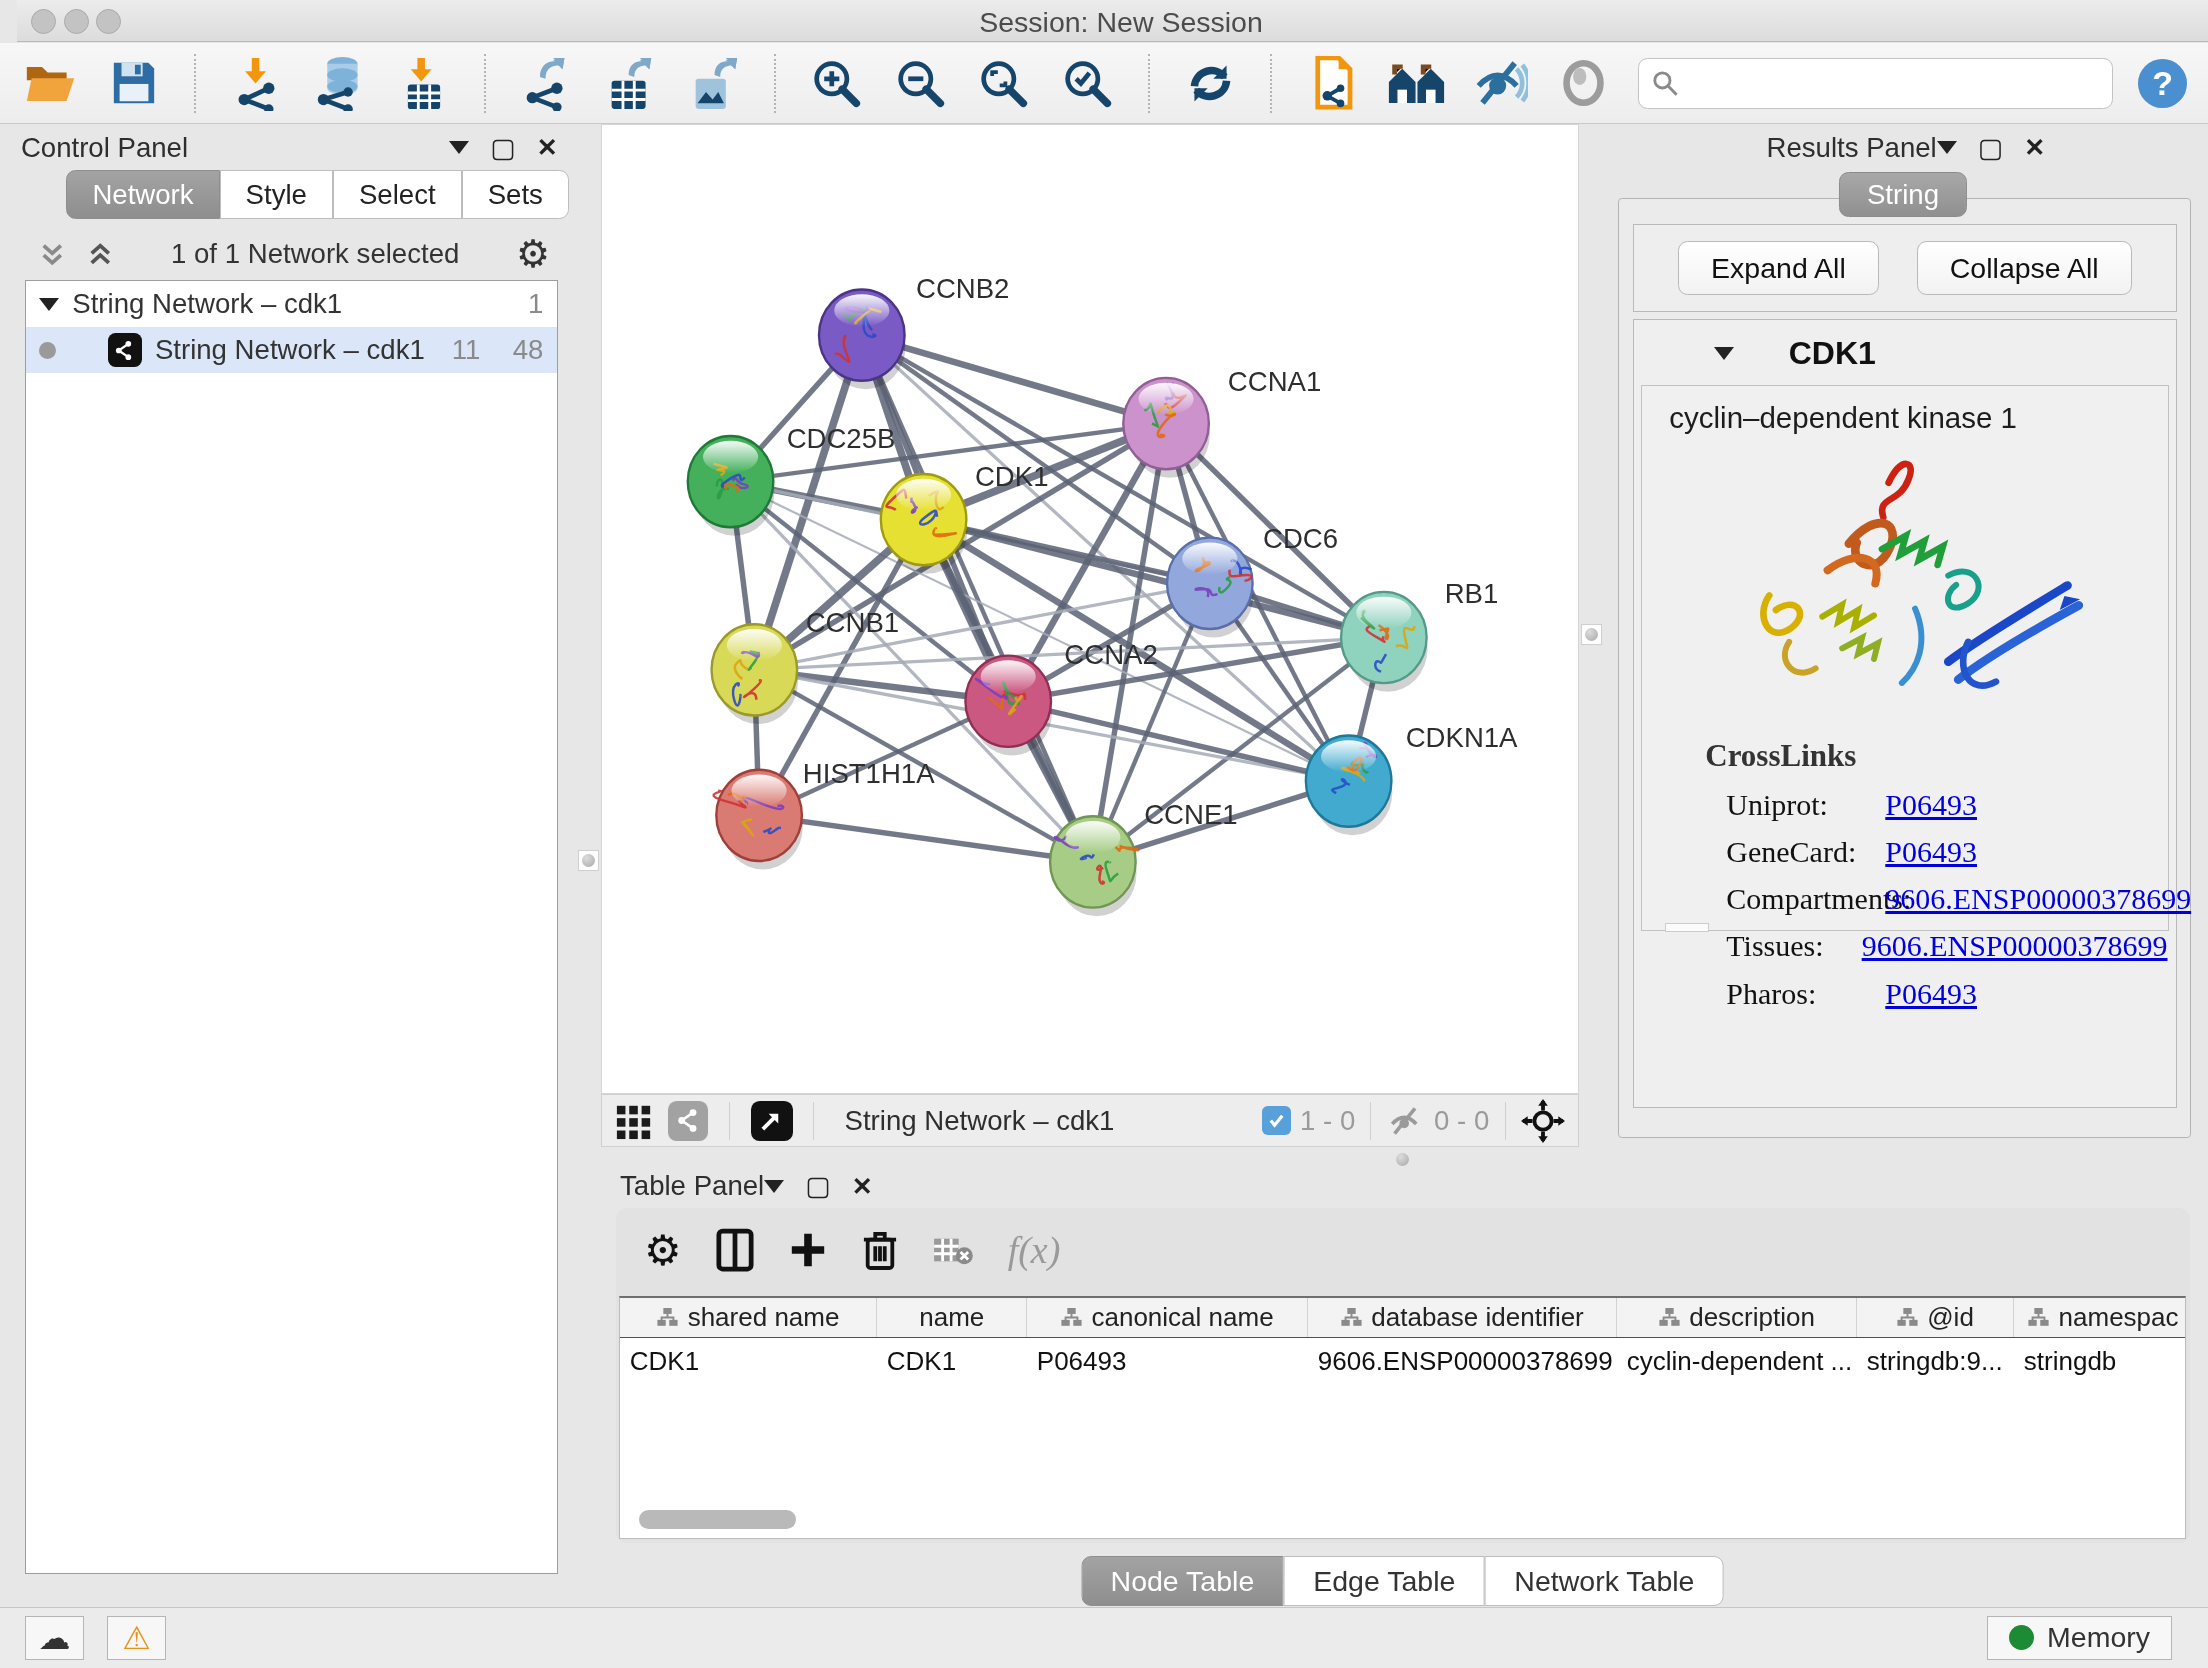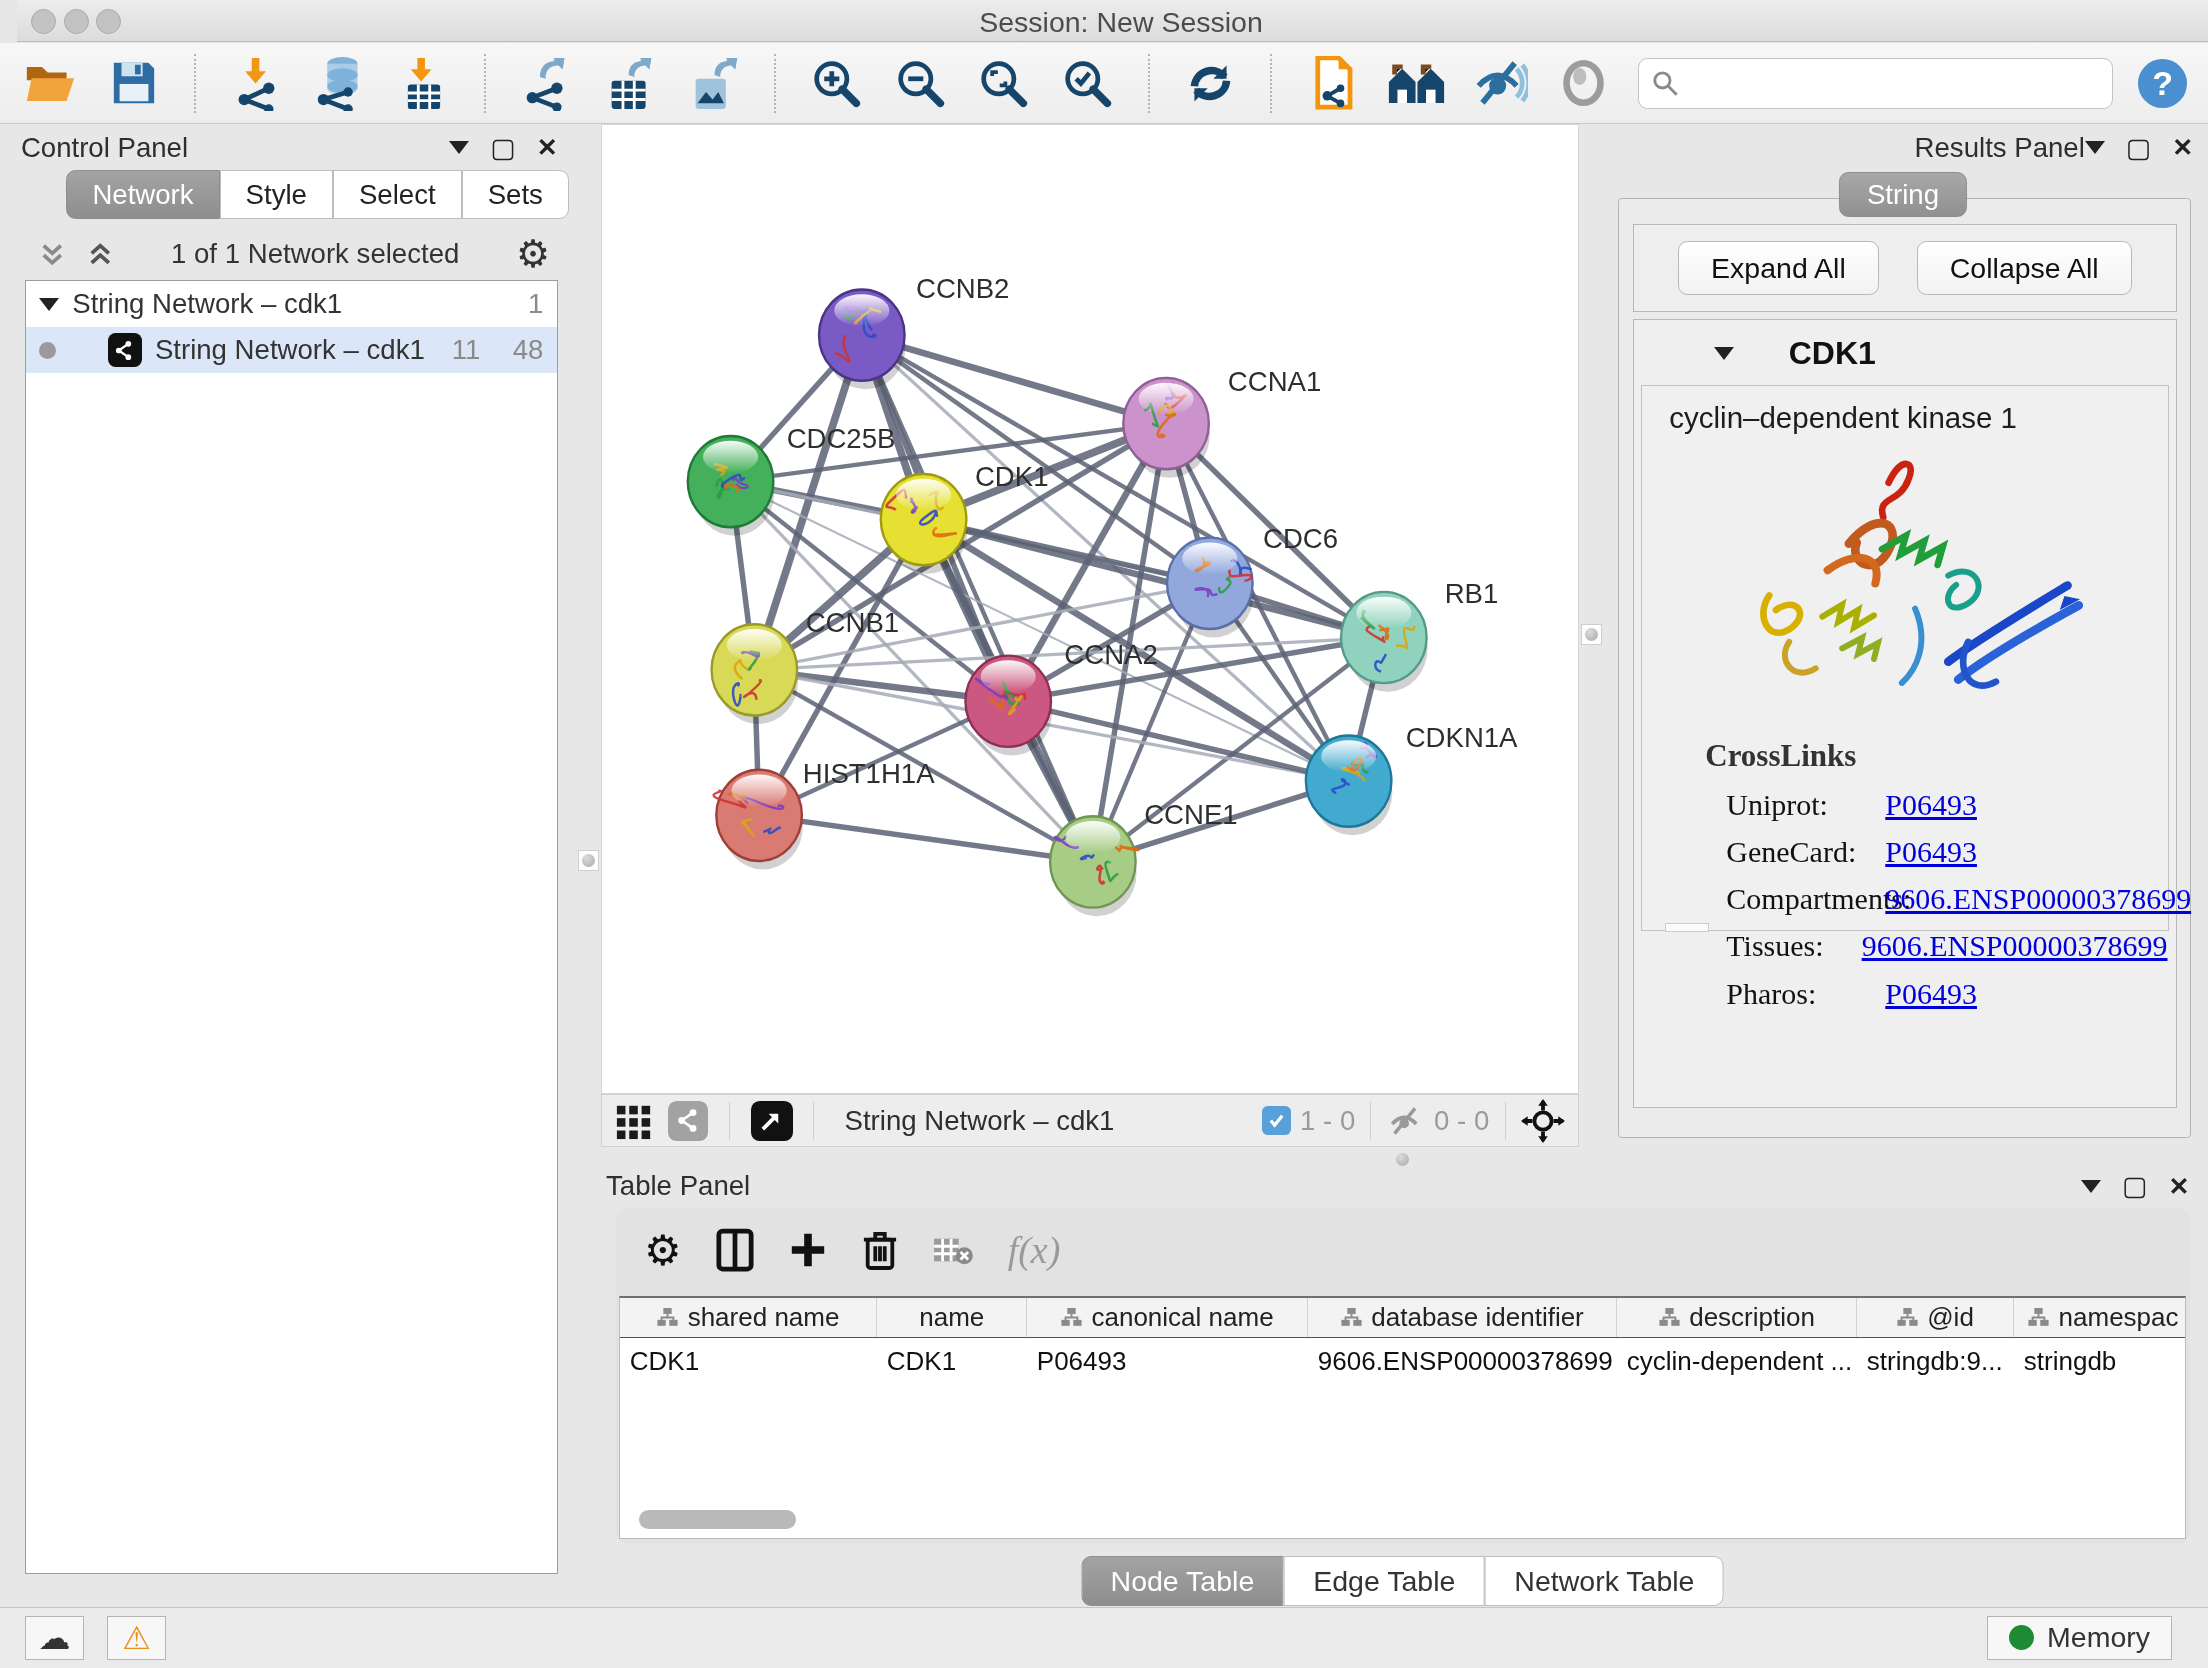--- a/index.html
+++ b/index.html
@@ -63,21 +63,21 @@
   .nf-counts { font-size:27.6px; color:#9a9a9a; display:flex; align-items:center; gap:9.5px; }
   .checkbox { width:28.5px; height:28.5px; border-radius:5.7px; background:#57a0d9; display:flex; align-items:center; justify-content:center; }
 
   .split-handle { position:absolute; width:21px; height:21px; background:#fdfdfd; border:1px solid #cfcfcf;
     display:flex; align-items:center; justify-content:center; }
   .split-handle i { width:13.3px; height:13.3px; border-radius:50%;
     background:radial-gradient(circle at 35% 30%, #dcdcdc, #a8a8a8); display:block; }
 
   
   .results-panel { position:absolute; left:1607px; top:124px; width:592px; height:1027px; }
-  .rp-header { position:absolute; left:11.4px; top:7.6px; right:5.7px; display:flex; justify-content:flex-end; }
+  .rp-header { position:absolute; left:11.4px; top:7.6px; right:5.7px; display:flex; justify-content:center; }
   .rp-box { position:absolute; left:11.4px; top:74px; right:7.6px; bottom:13.3px;
     background:#ebebeb; border:1.9px solid #b3b3b3; border-radius:3.8px;padding-left:20px; }
   .rp-tab { position:absolute; left:50%; transform:translateX(-50%); top:48px; z-index:3;
     background:linear-gradient(#a8a8a8,#909090); color:#fff; font-size:27.6px;
     padding:5.7px 27px; border-radius:9.5px; border:1px solid #8b8b8b; }
   .rp-btnrow { position:absolute; left:13.3px; right:13.3px; top:25px; height:88px;
     border:1.9px solid #b9b9b9; background:#eee; display:flex; align-items:center; justify-content:center; gap:38px; }
   .rp-btn { background:linear-gradient(#ffffff,#f2f2f2); border:1px solid #b9b9b9; border-radius:9.5px;
     font-size:28.5px; padding:9.5px 32px; color:#111; }
   .rp-content { position:absolute; left:13.3px; right:13.3px; top:120px; bottom:28.5px;
@@ -89,21 +89,21 @@
   .crosslinks { position:absolute; left:0px; top:352px; width:100%;
     font-family:"Liberation Serif", serif; }
   .cl-head { font-size:31px; font-weight:bold; padding-left:63px; }
   .cl-row { display:flex; font-size:30px; margin-top:13.3px; }
   .cl-label { width:243px; padding-left:84px; color:#111; }
   .cl-link { color:#0000dd; text-decoration:underline; }
   .rp-scrollnotch { position:absolute; left:23px; bottom:-1.9px; width:44px; height:9.5px; background:#fbfbfb; border:1px solid #ccc; }
 
   
   .table-panel { position:absolute; left:606px; top:1153px; width:1593px; height:460px; }
-  .tp-header { position:absolute; left:0; top:17px; right:9.5px; display:flex; justify-content:space-between; }
+  .tp-header { position:absolute; left:14px; top:17px; right:9.5px; display:flex; justify-content:flex-start; }
   .tp-box { position:absolute; left:9.5px; top:55px; right:9.5px; height:335px;
     background:#e2e2e2; border-radius:11.4px; }
   .tp-toolbar { height:84px; display:flex; align-items:center; gap:34px; padding:0 28.5px; }
   .fx { font-family:"Liberation Serif",serif; font-style:italic; font-size:38px; color:#9a9a9a; }
   .tp-table { position:absolute; left:3.8px; right:3.8px; top:88px; bottom:3.8px; background:#fff;
     border-top:2.9px solid #6f6f6f; border-left:1px solid #bbb; border-right:1px solid #bbb; border-bottom:1px solid #bbb; overflow:hidden; }
   .thead { display:flex; height:40px; background:#f3f3f3; border-bottom:1px solid #be185d; }
   .th { display:flex; align-items:center; justify-content:center; gap:9.5px; font-size:26px;
     border-right:1px solid #d2d2d2; color:#222; overflow:hidden; white-space:nowrap; }
   .trow { display:flex; height:44px; }

